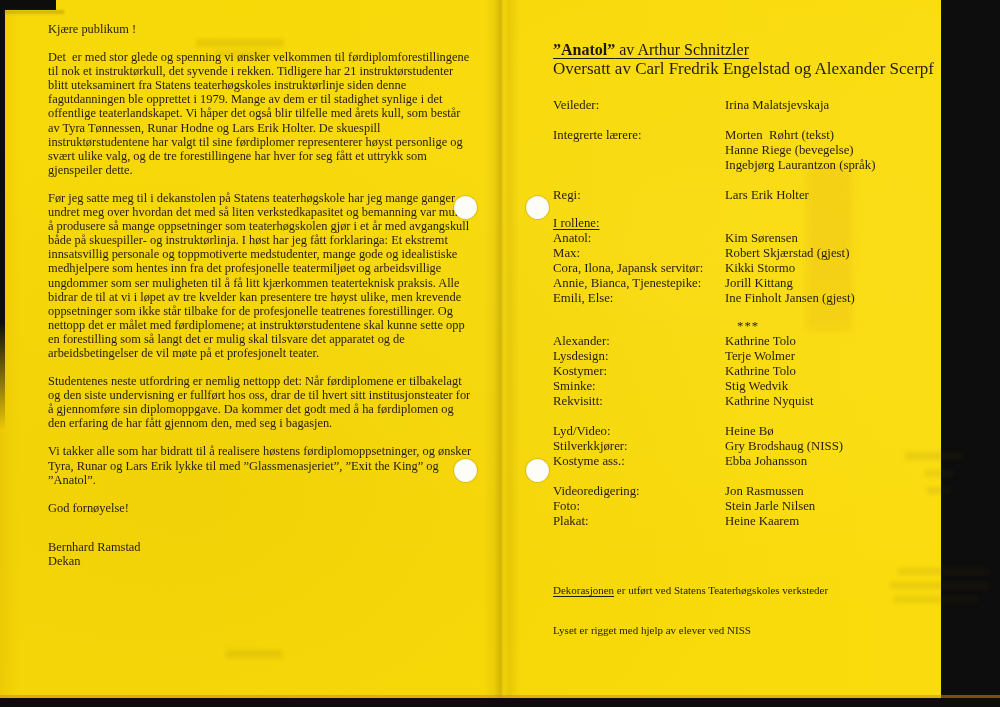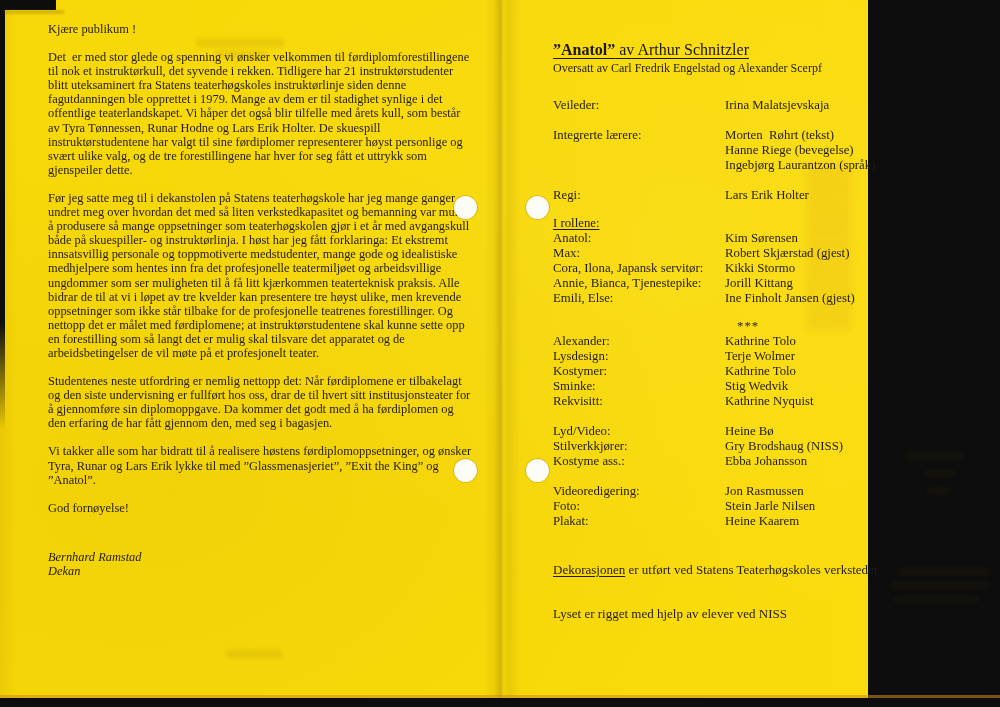--- a/index.html
+++ b/index.html
@@ -2,21 +2,21 @@
 <html><head>
 <meta charset="utf-8">
 <style>
   html,body{margin:0;padding:0;}
   body{
     width:1000px;height:707px;position:relative;overflow:hidden;
     background:#0d0d0d;
     font-family:"Liberation Serif","DejaVu Serif",serif;
   }
   .paper{
-    position:absolute;left:0;top:0;width:868px;height:698px;
+    position:absolute;left:0;top:0;width:941px;height:698px;
     background:
       radial-gradient(ellipse at 75% 35%, rgba(255,255,255,0.05), transparent 60%),
       radial-gradient(ellipse at 20% 70%, rgba(120,90,0,0.05), transparent 55%),
       linear-gradient(90deg,#efcc05 0%,#f7d808 2%,#f8d908 46%,#f8d908 54%,#fadc0e 100%);
   }
   
   .fold{
     position:absolute;left:484px;top:0;width:36px;height:698px;
     background:linear-gradient(90deg,
       rgba(140,110,0,0) 0%,
@@ -40,42 +40,42 @@
   .ghost-poster{position:absolute;left:806px;top:163px;width:46px;height:168px;
         background:linear-gradient(180deg,rgba(225,150,30,0.16),rgba(200,120,20,0.10));filter:blur(3px);}
   
   .letter{
     position:absolute;left:48px;top:22px;width:426px;
     color:#241d0f;font-size:12.4px;line-height:14.1px;
   }
   .letter p{margin:0 0 14px 0;white-space:pre-wrap;}
   .salutation{margin-bottom:19px;}
   .closing{margin-top:4px;}
-  .signature{margin-top:35px;font-style:italic;}
+  .signature{margin-top:25px;}
   .signature div{line-height:14.5px;}
   
   .programme{
     position:absolute;left:553px;top:40px;width:420px;
     color:#241d0f;font-size:12.8px;line-height:15px;
   }
   .prog-title{
     margin:0;font-size:16px;line-height:19px;font-weight:normal;
     text-decoration:underline;text-underline-offset:3px;color:#1e1808;
   }
   .prog-title .bold{font-weight:bold;}
-  .prog-subtitle{margin:2px 0 0 0;font-size:12px;}
+  .prog-subtitle{margin:2px 0 0 0;font-size:17px;}
   .credits{margin-top:22px;}
   .credit-row{display:grid;grid-template-columns:172px 1fr;}
   .credit-label{white-space:pre-wrap;}
   .credit-values div{white-space:pre-wrap;}
   .section-row .credit-label{text-decoration:underline;text-underline-offset:2px;}
   .separator-row .credit-values{padding-left:12px;letter-spacing:1px;}
   .gap-row{height:15px;}
   .gap-row.small{height:13px;}
-  .footnotes{position:absolute;left:553px;top:562px;width:430px;color:#241d0f;font-size:13px;}
+  .footnotes{position:absolute;left:553px;top:584px;width:430px;color:#241d0f;font-size:11px;}
   .footnote1{margin:0;}
   .footnote1 .u{text-decoration:underline;text-underline-offset:2px;}
   .footnote2{margin:28px 0 0 0;}
 </style>
 </head>
 <body>
 
 <div class="paper">
 
   <div class="letter">

